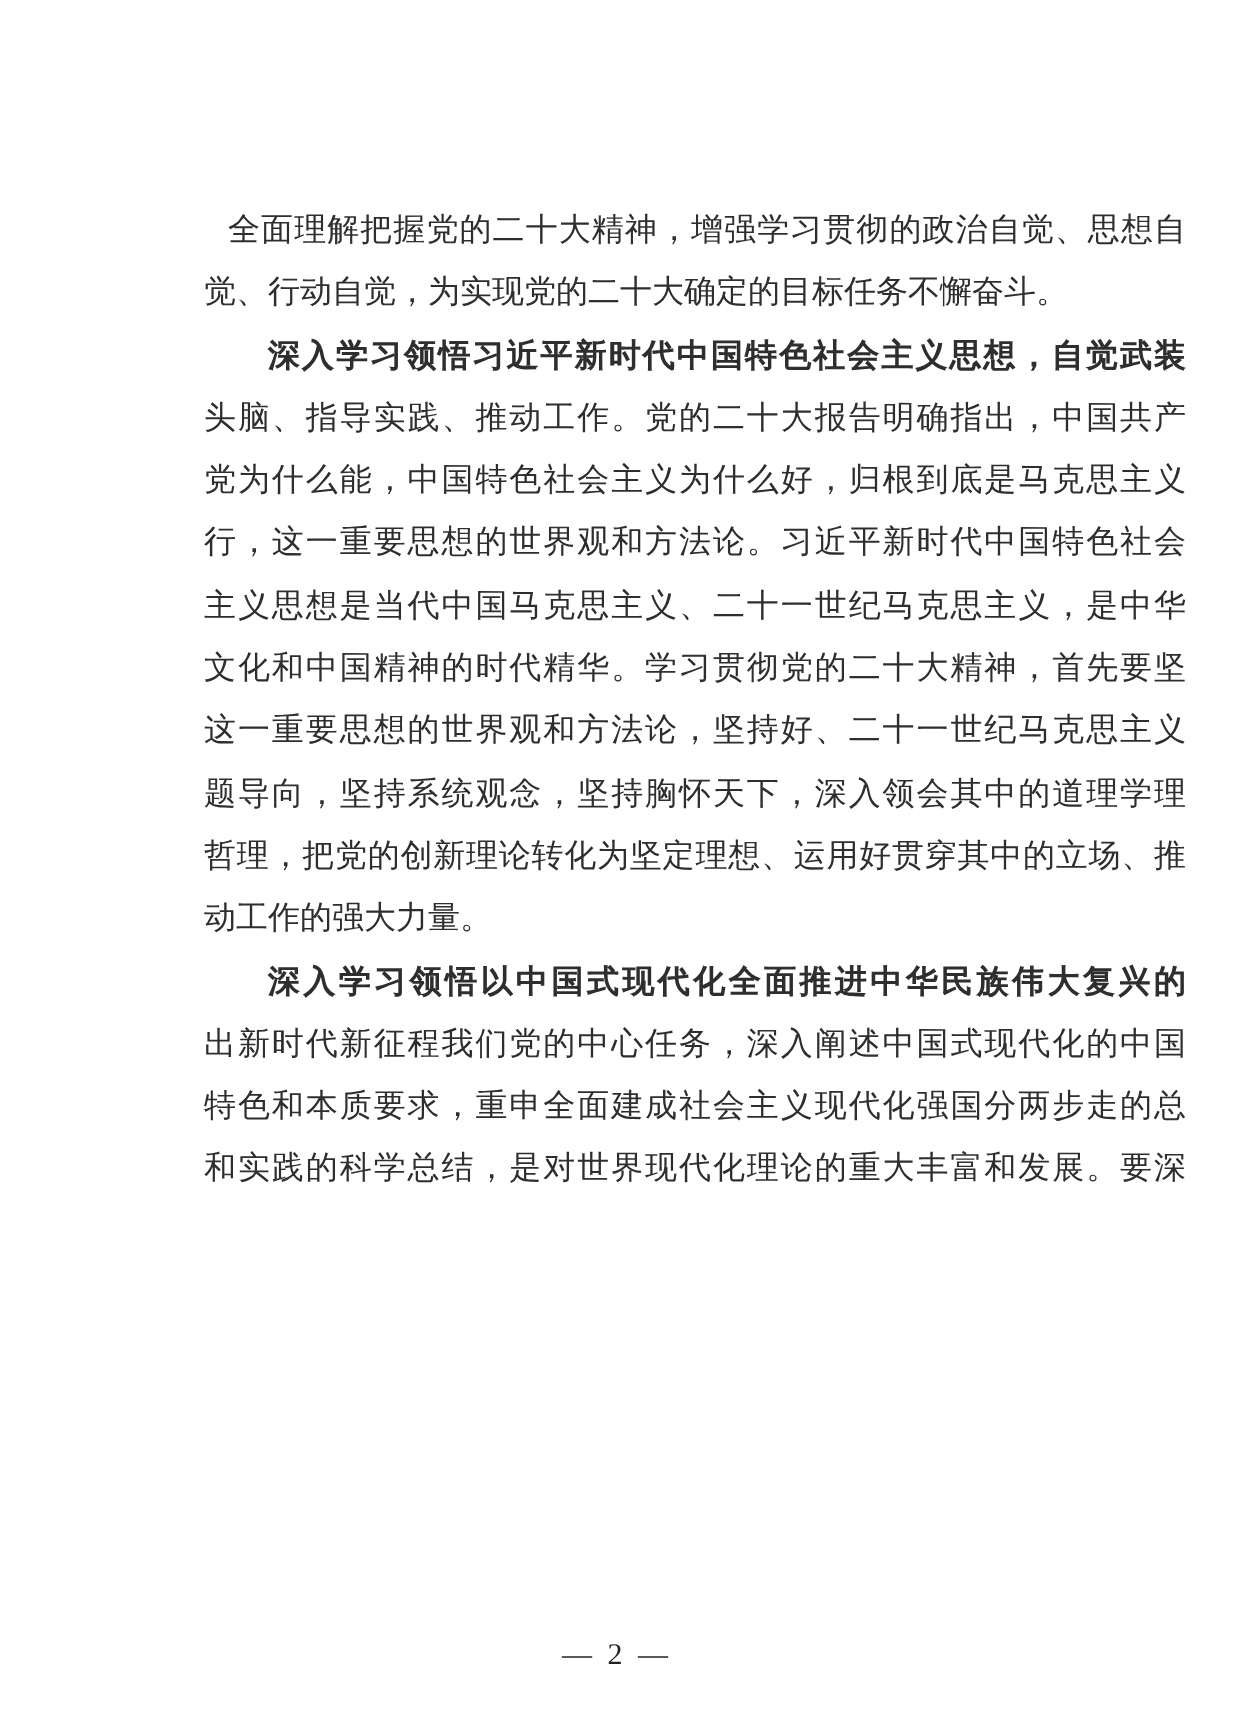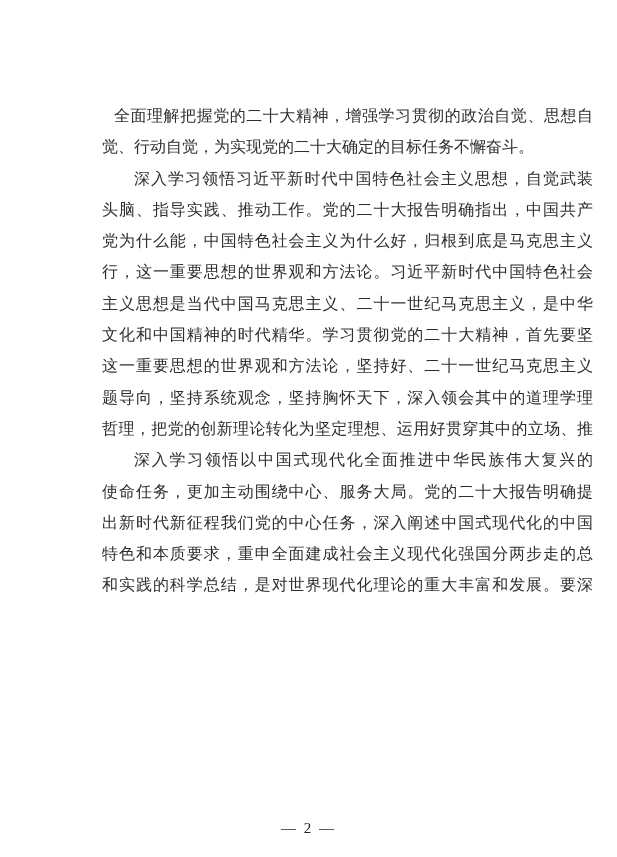--- a/index.html
+++ b/index.html
@@ -36,20 +36,21 @@
     white-space: nowrap;
     text-align: justify;
     text-align-last: justify;
     text-justify: inter-character;
   }
   .line.para-end {
     text-align-last: left;
   }
   .line.indent-2em {
     padding-left: 32px;
+    font-weight: bold;
   }
   .line.first-line-offset {
     padding-left: 12px;
   }
   .footer {
     position: absolute;
     left: 0;
     right: 0;
     top: 818px;
     text-align: center;
@@ -71,23 +72,23 @@
       <div class="paragraph">
         <div class="line indent-2em">深入学习领悟习近平新时代中国特色社会主义思想，自觉武装</div>
         <div class="line">头脑、指导实践、推动工作。党的二十大报告明确指出，中国共产</div>
         <div class="line">党为什么能，中国特色社会主义为什么好，归根到底是马克思主义</div>
         <div class="line">行，这一重要思想的世界观和方法论。习近平新时代中国特色社会</div>
         <div class="line">主义思想是当代中国马克思主义、二十一世纪马克思主义，是中华</div>
         <div class="line">文化和中国精神的时代精华。学习贯彻党的二十大精神，首先要坚</div>
         <div class="line">这一重要思想的世界观和方法论，坚持好、二十一世纪马克思主义</div>
         <div class="line">题导向，坚持系统观念，坚持胸怀天下，深入领会其中的道理学理</div>
         <div class="line">哲理，把党的创新理论转化为坚定理想、运用好贯穿其中的立场、推</div>
+        <div class="line para-end">动工作的强大力量。</div>
       </div>
       <div class="paragraph">
         <div class="line indent-2em">深入学习领悟以中国式现代化全面推进中华民族伟大复兴的</div>
-        <div class="line">使命任务，更加主动围绕中心、服务大局。党的二十大报告明确提</div>
         <div class="line">出新时代新征程我们党的中心任务，深入阐述中国式现代化的中国</div>
         <div class="line">特色和本质要求，重申全面建成社会主义现代化强国分两步走的总</div>
         <div class="line">和实践的科学总结，是对世界现代化理论的重大丰富和发展。要深</div>
       </div>
     </div>
   <div class="footer">— 2 —</div>
 </div>
 
 </body></html>

